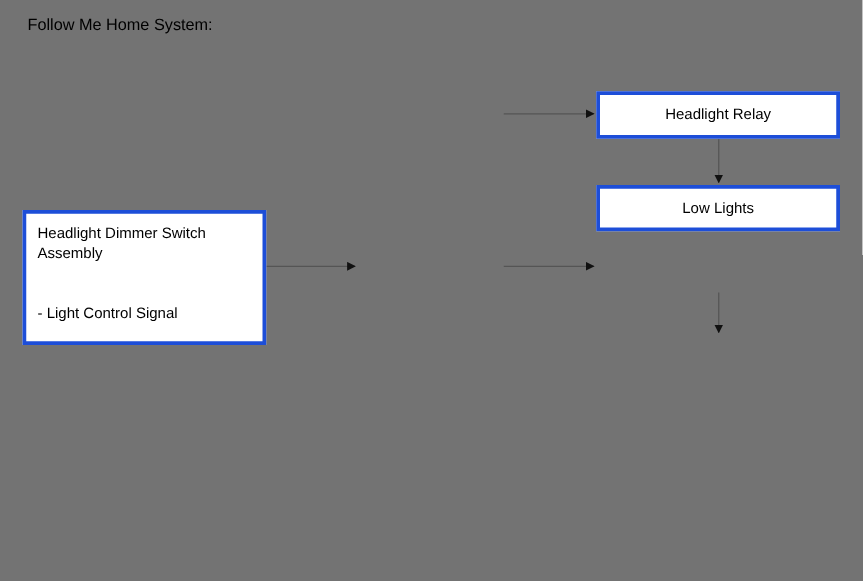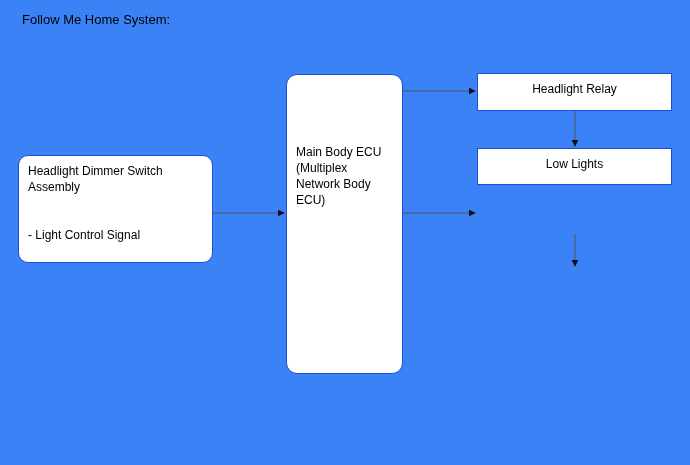--- a/index.html
+++ b/index.html
@@ -4,37 +4,37 @@
 <style>
   html, body {
     margin: 0;
     padding: 0;
     background: #ffffff;
   }
   #canvas {
     position: relative;
     width: 690px;
     height: 465px;
-    background: #3b82f6;
+    background: #737373;
     font-family: "Liberation Sans", sans-serif;
     color: #000000;
     overflow: hidden;
   }
   .title {
     position: absolute;
     left: 22px;
     top: 12px;
     font-size: 13px;
     line-height: 16px;
     white-space: nowrap;
   }
   .box {
     position: absolute;
     box-sizing: border-box;
-    border: 1px solid #1d4ed8;
+    border: 3px solid #1d4ed8;
     background: #ffffff;
     font-size: 12px;
     line-height: 16px;
     padding-left: 16px;
   }
   .box .txt {
     position: absolute;
     left: 9px;
     right: 6px;
     top: 7px;
@@ -42,21 +42,21 @@
   }
   .box.center-text .txt {
     left: 0;
     right: 0;
     text-align: center;
   }
   .rounded {
     border-radius: 11px;
   }
   
-  #box-dimmer  { left: 18px;  top: 155px; width: 195px; height: 108px; border-radius: 10px; }
+  #box-dimmer  { left: 18px;  top: 168px; width: 195px; height: 108px; }
   #box-ecu     { left: 286px; top: 74px;  width: 117px; height: 300px; }
   #box-ecu .txt { top: 69px; }
   #box-headlight-relay { left: 477px; top: 73px;  width: 195px; height: 38px; }
   #box-low-beams       { left: 477px; top: 148px; width: 195px; height: 37px; }
   #box-tail-relay      { left: 477px; top: 197px; width: 195px; height: 37px; }
   #box-taillights      { left: 477px; top: 268px; width: 195px; height: 106px; }
   #box-taillights .txt { top: 8px; }
 
   svg.wires {
     position: absolute;
@@ -103,26 +103,20 @@
   </svg>
 
   <div class="box" id="box-dimmer">
     <div class="txt">Headlight Dimmer Switch
 Assembly
 
 
 - Light Control Signal</div>
   </div>
 
-  <div class="box rounded" id="box-ecu">
-    <div class="txt">Main Body ECU
-(Multiplex
-Network Body
-ECU)</div>
-  </div>
 
   <div class="box center-text" id="box-headlight-relay">
     <div class="txt">Headlight Relay</div>
   </div>
 
   <div class="box center-text" id="box-low-beams">
     <div class="txt">Low Lights</div>
   </div>
 
 

